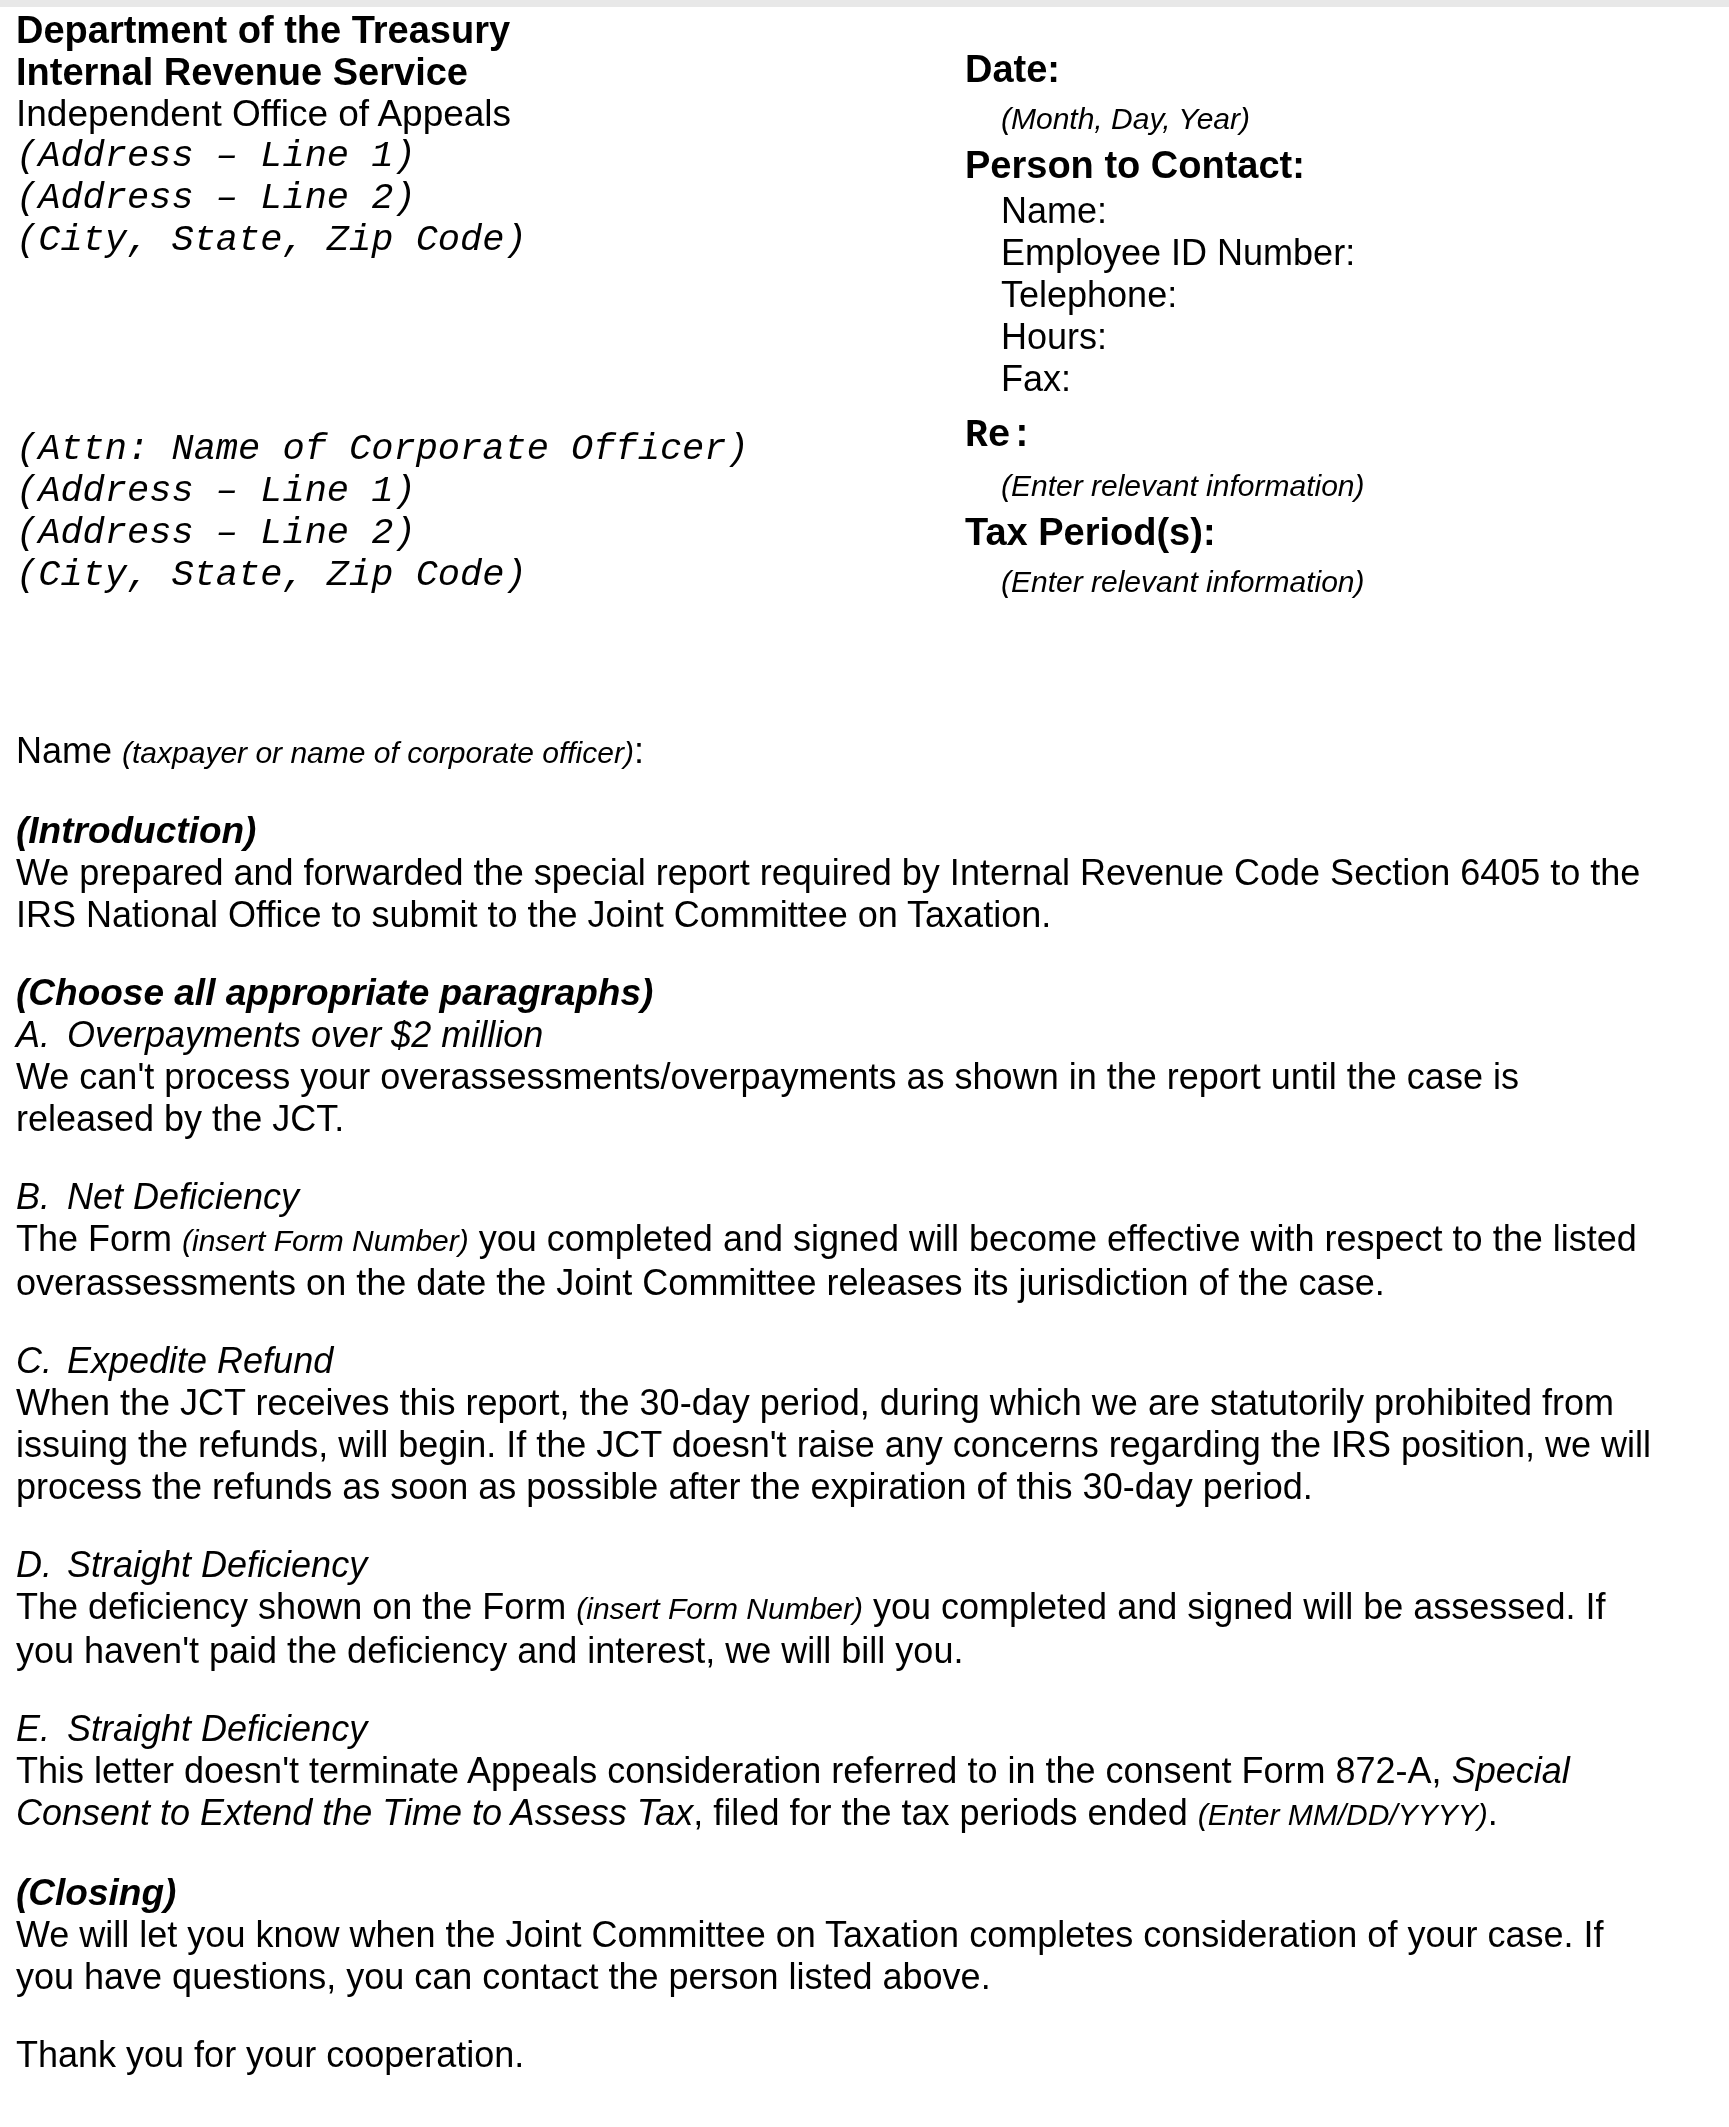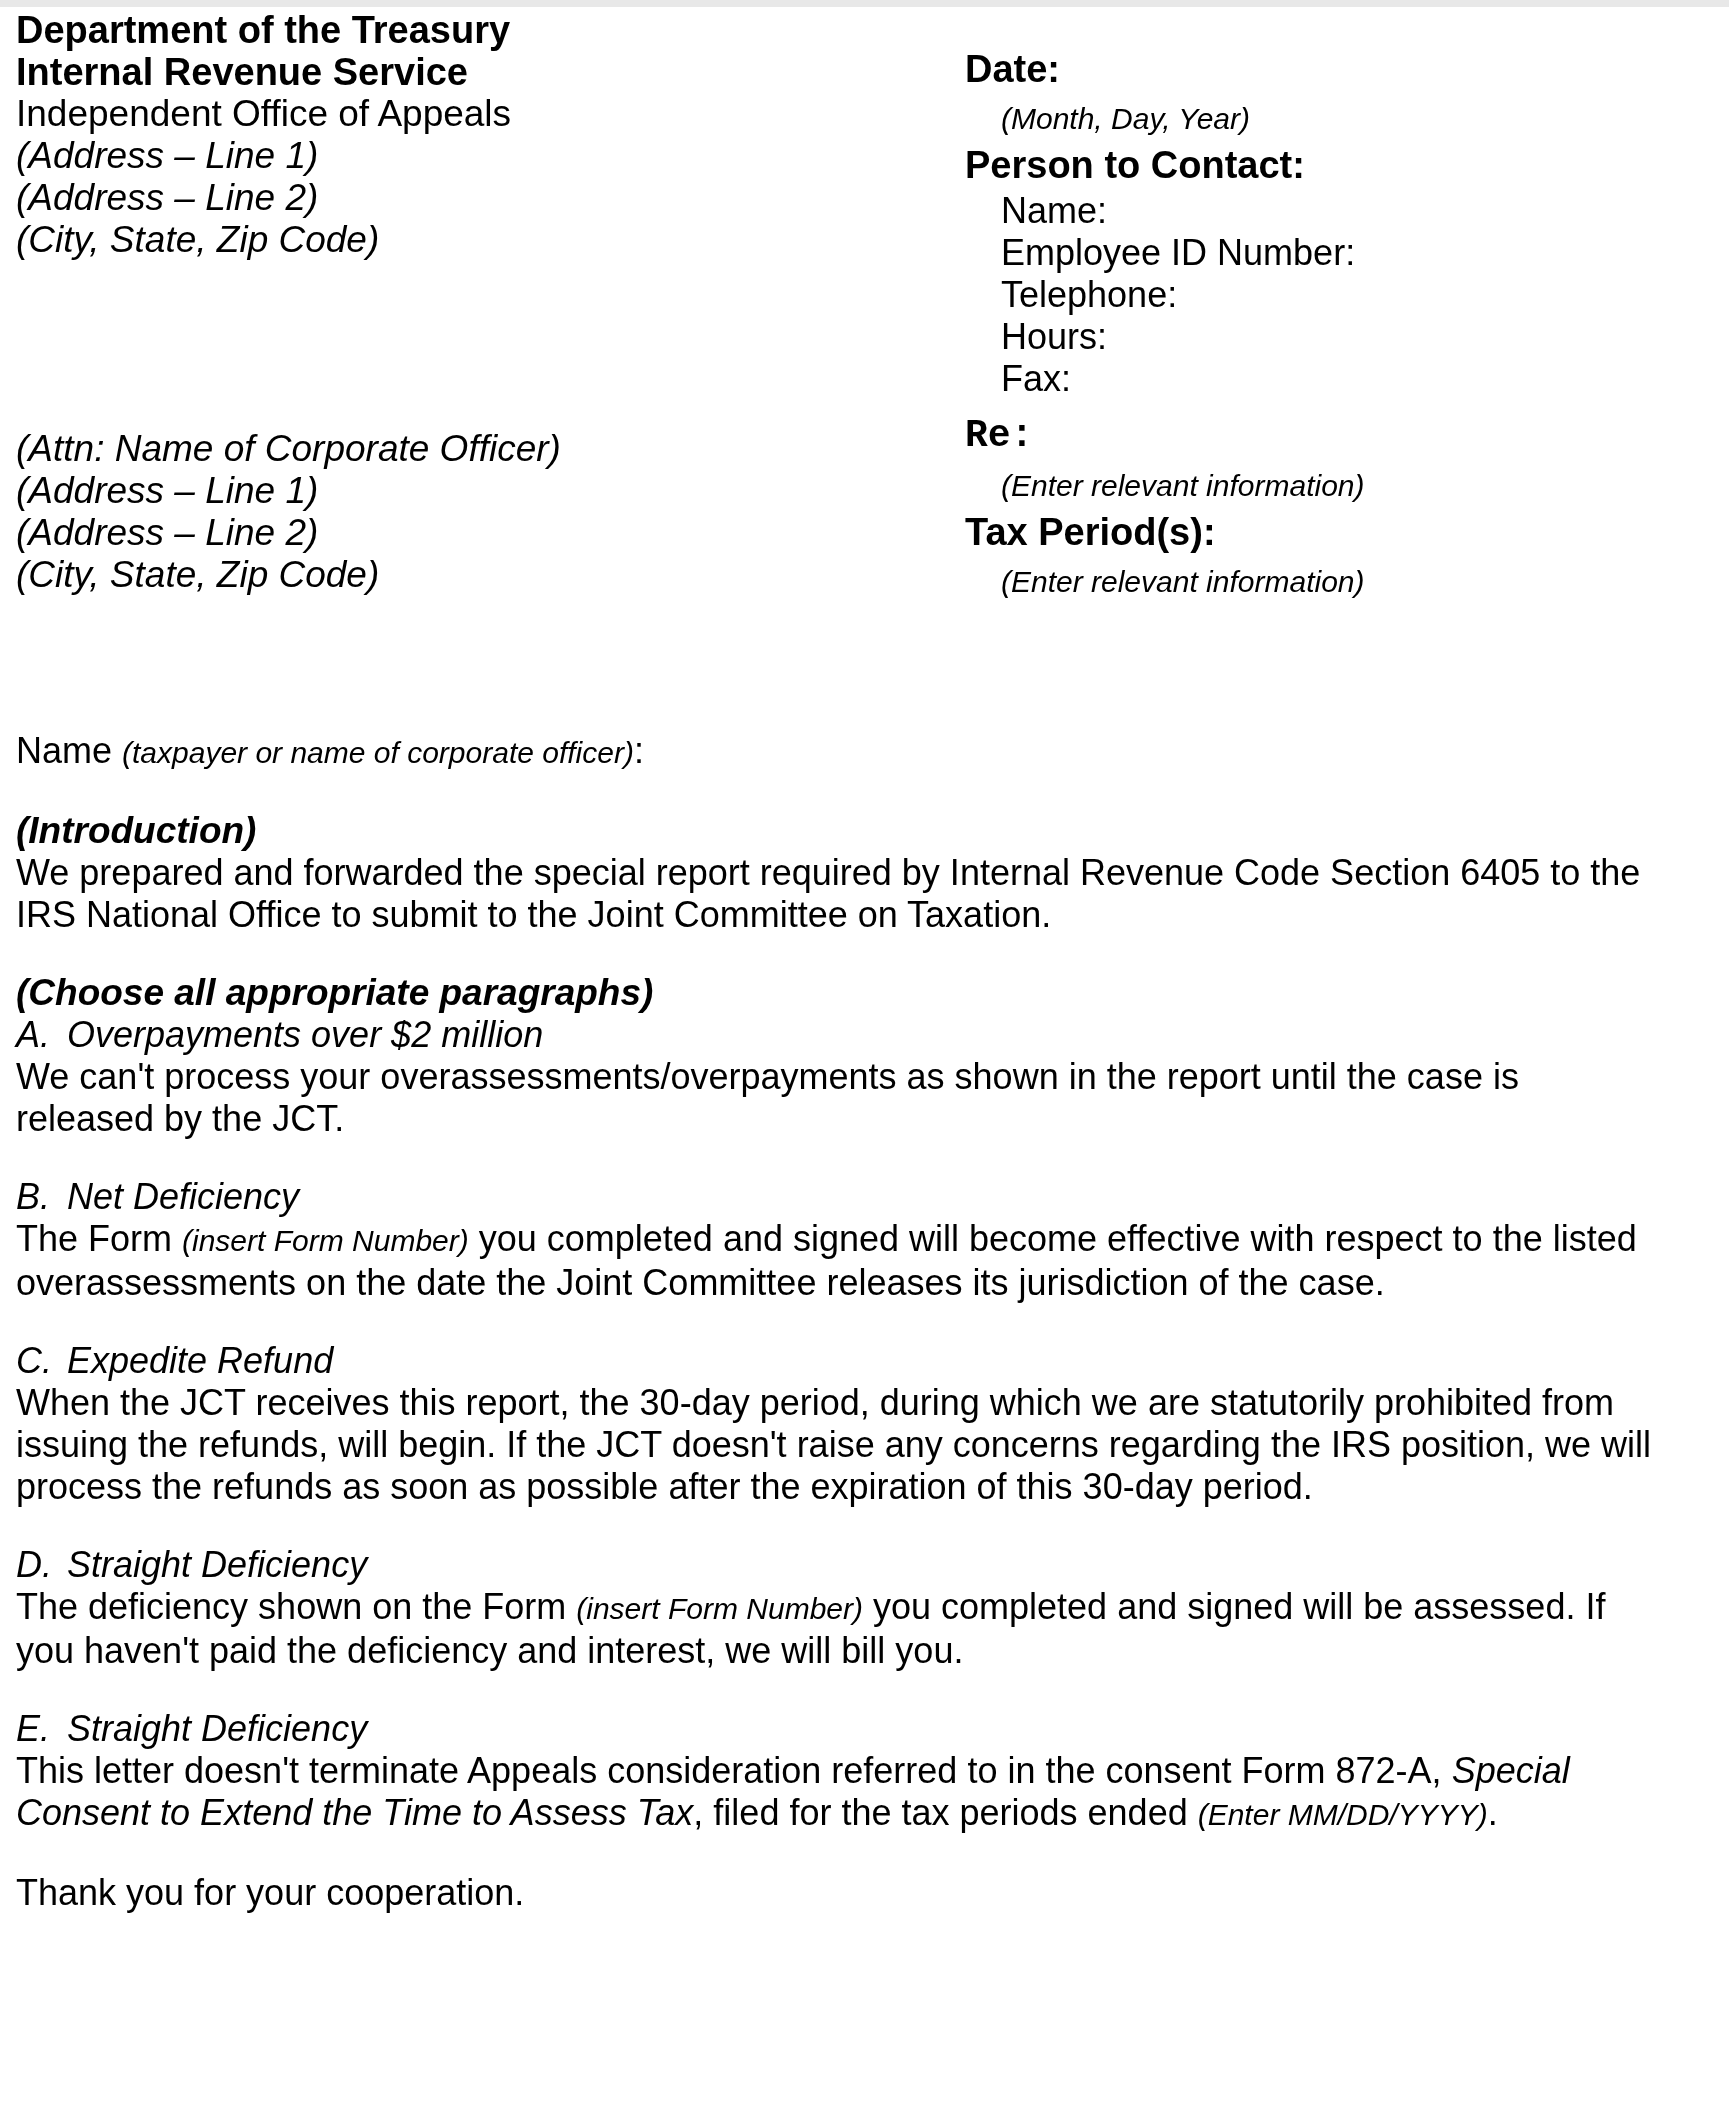--- a/index.html
+++ b/index.html
@@ -14,21 +14,21 @@
     font-size: 36px;
     line-height: 42px;
     overflow: hidden;
   }
   
   .letterhead { position: relative; height: 723px; }
   .col-left  { position: absolute; left: 16px;  top: 1.8px;  }
   .col-right { position: absolute; left: 965px; top: 41px; }
   .bold-head { font-weight: bold; font-size: 38px; line-height: 42px; }
   .plain     { font-size: 37px; }
-  .addr-it   { font-style: italic; font-size: 37px; }
+  .addr-it   { font-style: italic; font-size: 37px; font-family: Liberation Mono, monospace; }
   .recipient-block { margin-top: 167px; }
   .label-bold { font-weight: bold; font-size: 38px; line-height: 42px; }
   .hint {
     font-style: italic;
     font-size: 30px;
     line-height: 36px;
     padding-left: 36px;
     margin-top: 10.8px;
     margin-bottom: 7.2px;
   }
@@ -112,18 +112,22 @@
     <div class="sect">
       <div class="ptitle"><span class="pl">D.</span><span>Straight Deficiency</span></div>
       <p><span>The deficiency shown on the Form </span><span class="small-it">(insert Form Number)</span><span> you completed and signed will be assessed. If you haven't paid the deficiency and interest, we will bill you.</span></p>
     </div>
 
     <div class="sect">
       <div class="ptitle"><span class="pl">E.</span><span>Straight Deficiency</span></div>
       <p><span>This letter doesn't terminate Appeals consideration referred to in the consent Form 872-A, </span><span class="it40">Special Consent to Extend the Time to Assess Tax</span><span>, filed for the tax periods ended </span><span class="small-it">(Enter MM/DD/YYYY)</span><span>.</span></p>
     </div>
 
+    <div class="sect">
+      <div class="heading-bi">(Closing)</div>
+      <p>We will let you know when the Joint Committee on Taxation completes consideration of your case. If you have questions, you can contact the person listed above.</p>
+    </div>
 
     <p class="sect">Thank you for your cooperation.</p>
 
   </main>
 </div>
 
 
 </body></html>

